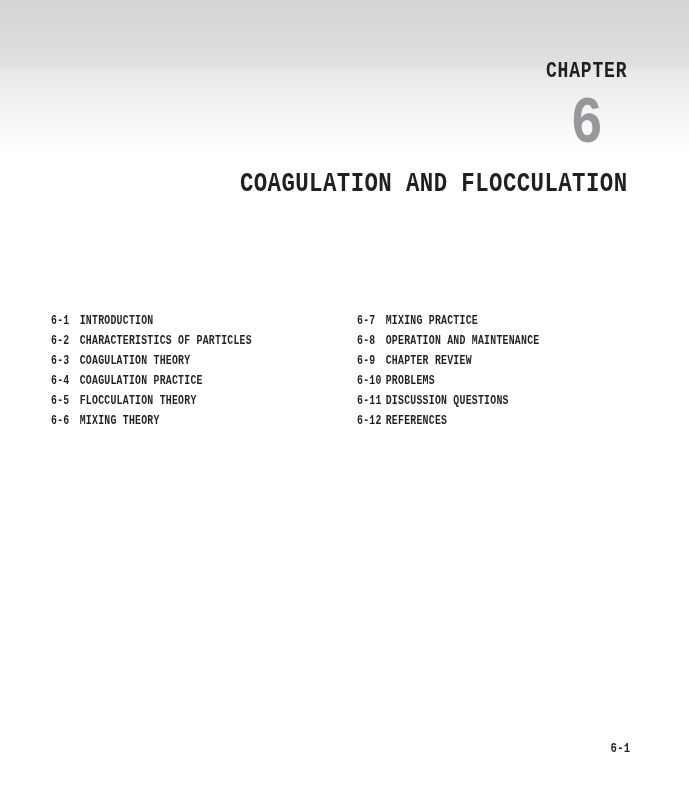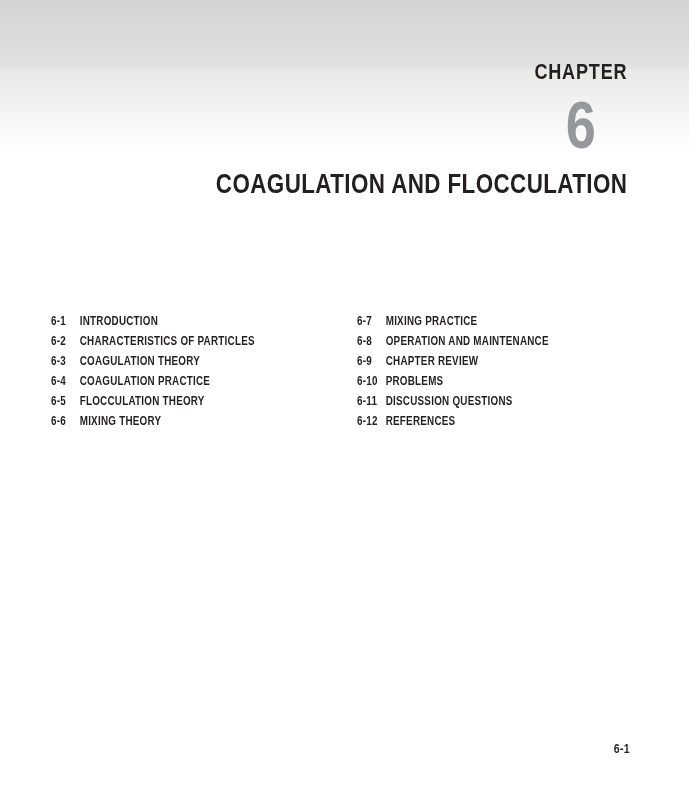--- a/index.html
+++ b/index.html
@@ -6,21 +6,21 @@
     margin: 0;
     padding: 0;
     background: #ffffff;
   }
   .page {
     position: relative;
     width: 689px;
     height: 800px;
     background: #ffffff;
     overflow: hidden;
-    font-family: Liberation Sans, sans-serif;
+    font-family: Liberation Mono, monospace;
     font-weight: bold;
     color: #231f20;
   }
   .header-band {
     position: absolute;
     top: 0; left: 0; right: 0;
     height: 150px;
     background: linear-gradient(180deg,
       #d3d4d6 0px,
       #d9dadc 32px,

